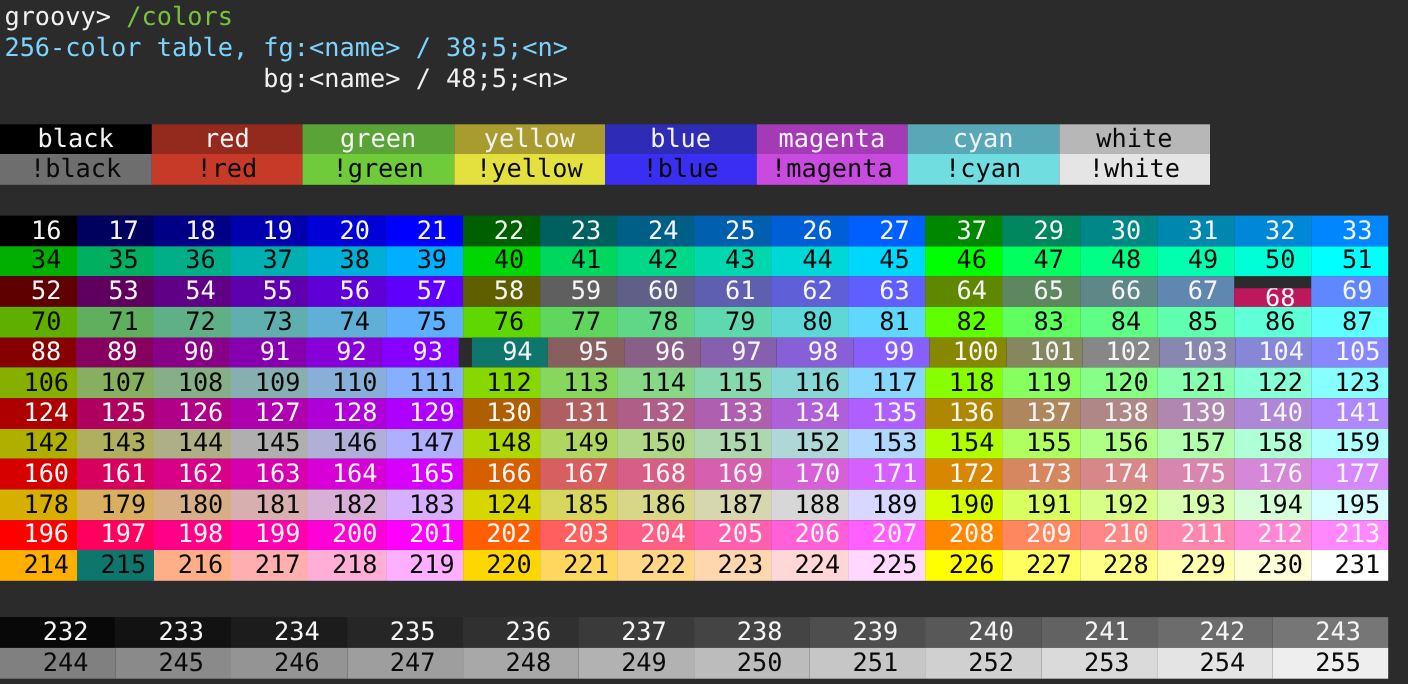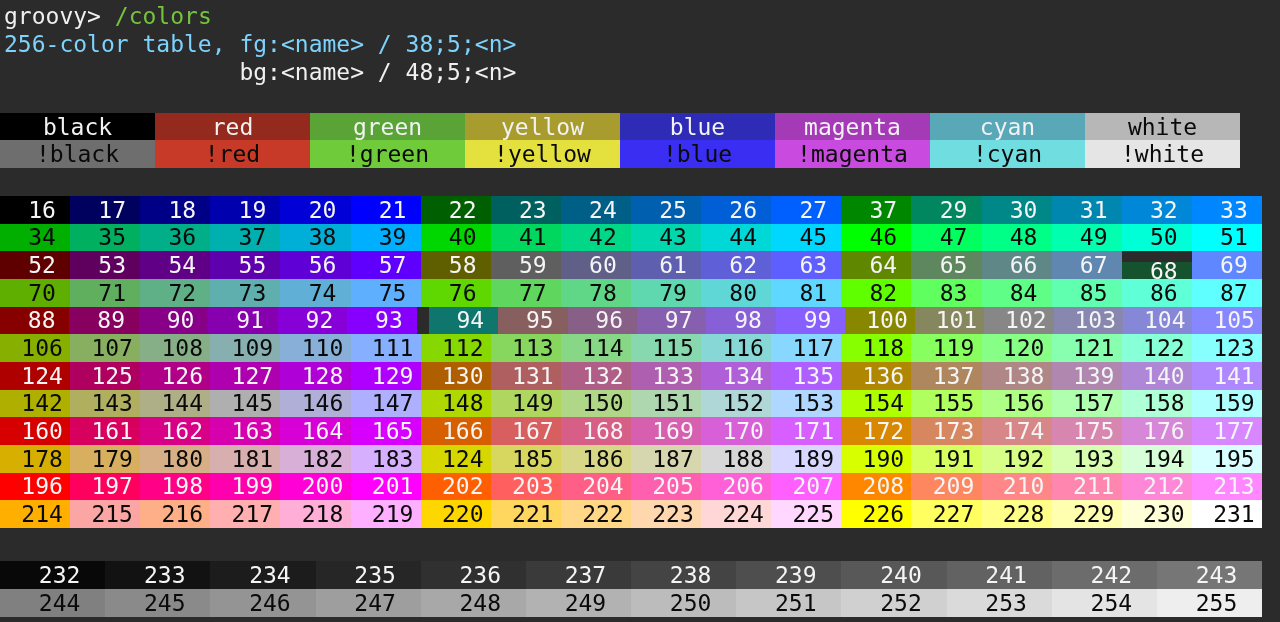--- a/index.html
+++ b/index.html
@@ -3,21 +3,21 @@
 <meta charset="utf-8">
 <style>
   html,body{margin:0;padding:0;}
   body{
     width:1280px;height:622px;position:relative;overflow:hidden;
     font-family:"DejaVu Sans Mono","Liberation Mono",monospace;
     font-size:23px;background:#2b2b2b;
   }
   .term-text{position:absolute;left:4px;top:2px;}
   .term-line{white-space:pre;line-height:28px;height:28px;}
-  .basic-table{position:absolute;left:0;top:113px;width:1240px;}
+  .basic-table{position:absolute;left:0;top:113px;width:1100px;}
   .basic-row{display:flex;height:27.25px;}
   .basic-cell{flex:1;display:flex;align-items:center;justify-content:center;
     white-space:pre;overflow:hidden;}
   .cube-table{position:absolute;left:0;top:196px;width:1262px;}
   .cube-row{display:flex;height:27.667px;}
   .gray-table{position:absolute;left:0;top:561px;width:1262px;}
   .gray-row{display:flex;height:28px;}
   .num-cell{flex:1;display:flex;align-items:center;justify-content:center;
     padding-left:14px;box-sizing:border-box;white-space:pre;overflow:hidden;}
 </style>
@@ -104,21 +104,21 @@
       <div class="num-cell" style="background: rgb(95, 95, 0); color: rgb(245, 245, 245);">58</div>
       <div class="num-cell" style="background: rgb(95, 95, 95); color: rgb(245, 245, 245);">59</div>
       <div class="num-cell" style="background: rgb(95, 95, 135); color: rgb(245, 245, 245);">60</div>
       <div class="num-cell" style="background: rgb(95, 95, 175); color: rgb(245, 245, 245);">61</div>
       <div class="num-cell" style="background: rgb(95, 95, 215); color: rgb(245, 245, 245);">62</div>
       <div class="num-cell" style="background: rgb(95, 95, 255); color: rgb(245, 245, 245);">63</div>
       <div class="num-cell" style="background: rgb(95, 135, 0); color: rgb(245, 245, 245);">64</div>
       <div class="num-cell" style="background: rgb(95, 135, 95); color: rgb(245, 245, 245);">65</div>
       <div class="num-cell" style="background: rgb(95, 135, 135); color: rgb(245, 245, 245);">66</div>
       <div class="num-cell" style="background: rgb(95, 135, 175); color: rgb(245, 245, 245);">67</div>
-      <div class="num-cell" style="background: #14532d; color: rgb(245, 245, 245); margin-top: 11px;">68</div>
+      <div class="num-cell" style="background: #be185d; color: rgb(245, 245, 245); margin-top: 11px;">68</div>
       <div class="num-cell" style="background: rgb(95, 135, 255); color: rgb(245, 245, 245);">69</div>
     </div>
     <div class="cube-row">
       <div class="num-cell" style="background: rgb(95, 175, 0); color: rgb(10, 10, 10);">70</div>
       <div class="num-cell" style="background: rgb(95, 175, 95); color: rgb(10, 10, 10);">71</div>
       <div class="num-cell" style="background: rgb(95, 175, 135); color: rgb(10, 10, 10);">72</div>
       <div class="num-cell" style="background: rgb(95, 175, 175); color: rgb(10, 10, 10);">73</div>
       <div class="num-cell" style="background: rgb(95, 175, 215); color: rgb(10, 10, 10);">74</div>
       <div class="num-cell" style="background: rgb(95, 175, 255); color: rgb(10, 10, 10);">75</div>
       <div class="num-cell" style="background: rgb(95, 215, 0); color: rgb(10, 10, 10);">76</div>
@@ -269,21 +269,21 @@
       <div class="num-cell" style="background: rgb(255, 95, 255); color: rgb(245, 245, 245);">207</div>
       <div class="num-cell" style="background: rgb(255, 135, 0); color: rgb(245, 245, 245);">208</div>
       <div class="num-cell" style="background: rgb(255, 135, 95); color: rgb(245, 245, 245);">209</div>
       <div class="num-cell" style="background: rgb(255, 135, 135); color: rgb(245, 245, 245);">210</div>
       <div class="num-cell" style="background: rgb(255, 135, 175); color: rgb(245, 245, 245);">211</div>
       <div class="num-cell" style="background: rgb(255, 135, 215); color: rgb(245, 245, 245);">212</div>
       <div class="num-cell" style="background: rgb(255, 135, 255); color: rgb(245, 245, 245);">213</div>
     </div>
     <div class="cube-row">
       <div class="num-cell" style="background: rgb(255, 175, 0); color: rgb(10, 10, 10);">214</div>
-      <div class="num-cell" style="background: #fca5a5; color: rgb(10, 10, 10);">215</div>
+      <div class="num-cell" style="background: #0f766e; color: rgb(10, 10, 10);">215</div>
       <div class="num-cell" style="background: rgb(255, 175, 135); color: rgb(10, 10, 10);">216</div>
       <div class="num-cell" style="background: rgb(255, 175, 175); color: rgb(10, 10, 10);">217</div>
       <div class="num-cell" style="background: rgb(255, 175, 215); color: rgb(10, 10, 10);">218</div>
       <div class="num-cell" style="background: rgb(255, 175, 255); color: rgb(10, 10, 10);">219</div>
       <div class="num-cell" style="background: rgb(255, 215, 0); color: rgb(10, 10, 10);">220</div>
       <div class="num-cell" style="background: rgb(255, 215, 95); color: rgb(10, 10, 10);">221</div>
       <div class="num-cell" style="background: rgb(255, 215, 135); color: rgb(10, 10, 10);">222</div>
       <div class="num-cell" style="background: rgb(255, 215, 175); color: rgb(10, 10, 10);">223</div>
       <div class="num-cell" style="background: rgb(255, 215, 215); color: rgb(10, 10, 10);">224</div>
       <div class="num-cell" style="background: rgb(255, 215, 255); color: rgb(10, 10, 10);">225</div>

